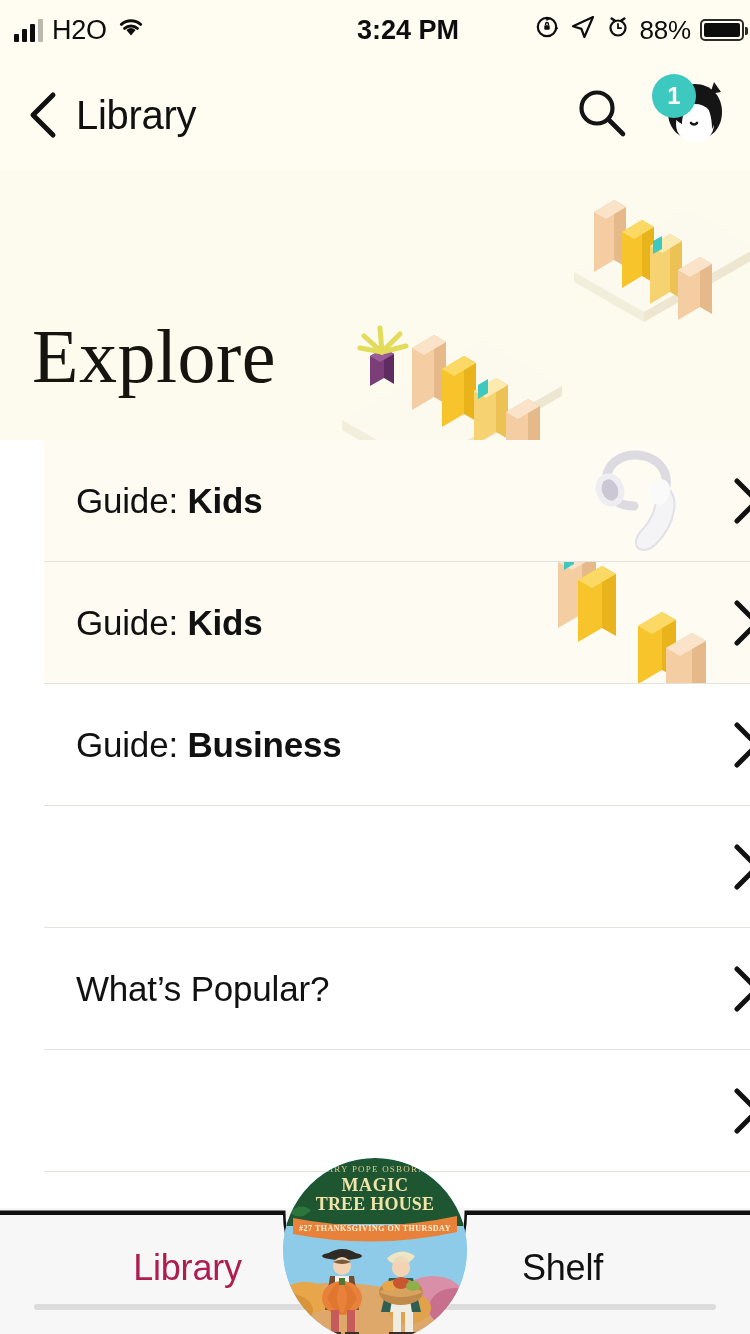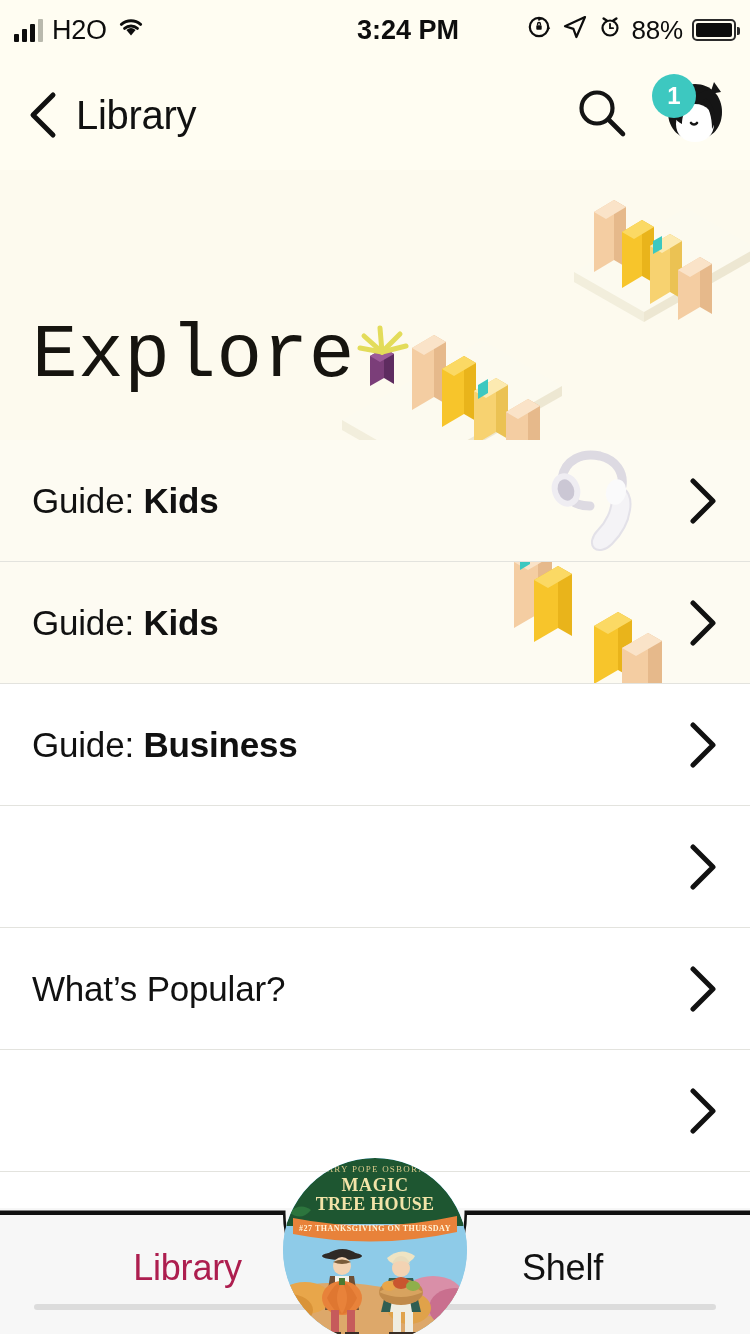--- a/index.html
+++ b/index.html
@@ -16,21 +16,21 @@
   .statusbar {
     position:absolute; top:0; left:0; width:750px; height:60px;
     background:#FFFDF2;
     display:flex; align-items:center;
     color:#0d0d0d;
     font-size:27px; font-weight:600;
     letter-spacing:-0.2px;
   }
   .sb-left { position:absolute; left:14px; top:0; height:60px; display:flex; align-items:center; gap:9px; }
   .sb-center { position:absolute; left:0; width:750px; top:0; height:60px; display:flex; align-items:center; justify-content:center;margin-left:33px; }
-  .sb-right { position:absolute; right:14px; top:0; height:60px; display:flex; align-items:center; gap:9px; }
+  .sb-right { position:absolute; right:6px; top:0; height:60px; display:flex; align-items:center; gap:9px; }
   .bars { display:flex; align-items:flex-end; gap:3px; height:24px; }
   .bars i { display:block; width:5px; background:#0d0d0d; border-radius:1px; }
   .bars i:nth-child(1){ height:8px; }
   .bars i:nth-child(2){ height:13px; }
   .bars i:nth-child(3){ height:18px; }
   .bars i:nth-child(4){ height:23px; background:#b9b9ad; }
   .carrier { font-size:27px; font-weight:500; }
   .clock { font-size:27px; font-weight:600; letter-spacing:0px;}
   .pct { font-size:26px; font-weight:500; }
   .batt { width:44px; height:22px; border:2px solid #2b2b2b; border-radius:5px; position:relative; padding:2px; }
@@ -55,27 +55,27 @@
     display:flex; align-items:center; justify-content:center; z-index:4;
   }
 
   
   .hero {
     position:absolute; top:170px; left:0; width:750px; height:270px;
     background:#FDFAEE; overflow:hidden;
   }
   .hero-title {
     position:absolute; left:32px; top:148px;
-    font-family:Liberation Mono, monospace;
+    font-family:Liberation Serif, serif;
     font-size:76px; color:#16140f; letter-spacing:0.5px; line-height:1;
   }
   .hero-art { position:absolute; right:-6px; top:-6px; width:430px; height:300px; }
 
   
-  .list { position:absolute; top:440px; left:0; width:750px; }
+  .list { position:absolute; top:440px; left:0; width:750px;padding-left:44px; }
   .row {
     position:relative; width:750px; height:122px;
     display:flex; align-items:center;
     border-bottom:1px solid #e3e3de;
     cursor:pointer; overflow:hidden;
   }
   .row.cream { background:#FDFBF2; }
   .row.plain { background:#FFFFFF; }
   .row-label {
     position:relative; z-index:3;

